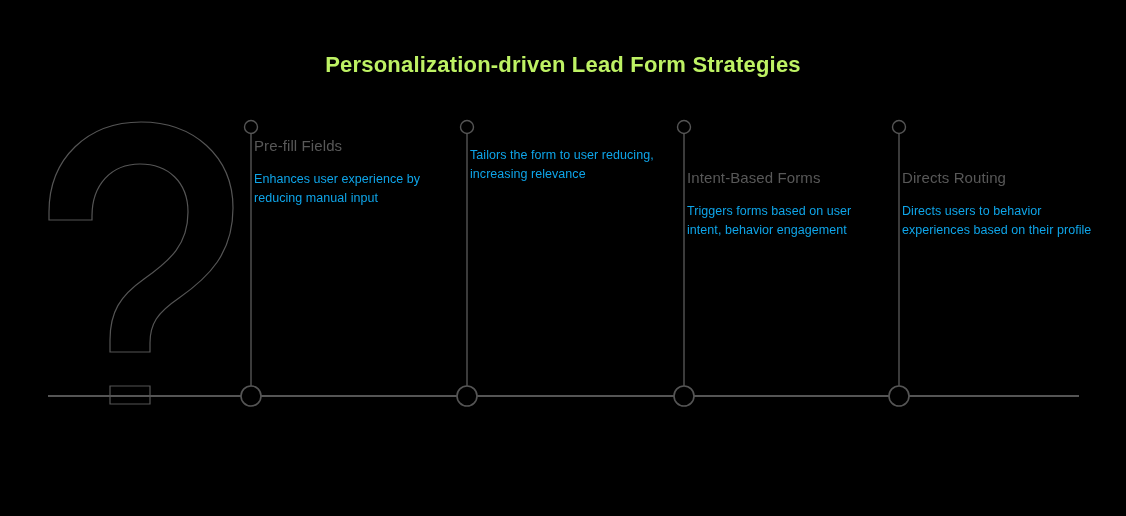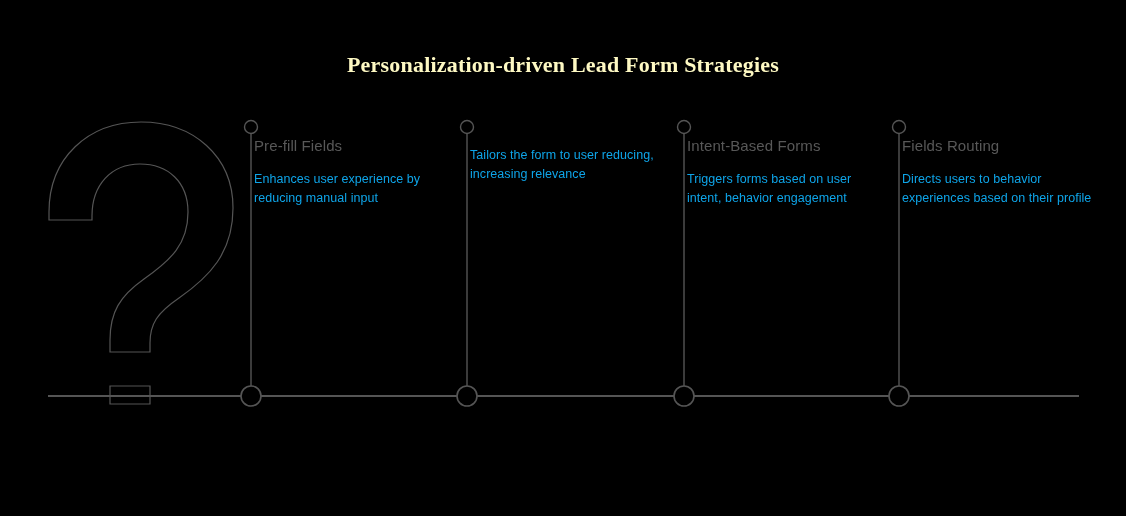--- a/index.html
+++ b/index.html
@@ -23,23 +23,22 @@
   
   #chart-title {
     position: absolute;
     left: 0;
     top: 52px;
     width: 1126px;
     text-align: center;
     font-size: 22px;
     font-weight: bold;
     letter-spacing: 0.2px;
-    color: #fef9c3;
+    color: #bef264;
     white-space: nowrap;
-    font-family: Liberation Serif, serif;
   }
 
   
   #question-mark {
     position: absolute;
     left: 40px;
     top: 112px;
     width: 210px;
     height: 295px;
     pointer-events: none;
@@ -84,20 +83,21 @@
     margin-top: 12px;
     font-size: 12.5px;
     font-weight: normal;
     color: #0ea5e9;
     line-height: 18.5px;
     letter-spacing: 0.05px;
   }
   .item-3 .item-text,
   .item-4 .item-text {
     width: 190px;
+    margin-top: 32px;
   }
 </style>
 </head>
 <body>
 
 <div id="infographic">
 
   <div id="chart-title">Personalization-driven Lead Form Strategies</div>
 
   <svg id="question-mark" viewBox="0 0 210 295" width="210" height="295" xmlns="http://www.w3.org/2000/svg">
@@ -156,18 +156,18 @@
     </div>
   </div>
 
   <div class="timeline-item item-4" style="left:885px;">
     <svg class="item-stem" viewBox="0 0 28 290" width="28" height="290" xmlns="http://www.w3.org/2000/svg">
       <circle cx="14" cy="9" r="6.5" fill="#000000" stroke="#555555" stroke-width="1.4"></circle>
       <line x1="14" y1="15.5" x2="14" y2="268" stroke="#555555" stroke-width="1.4"></line>
       <circle cx="14" cy="278" r="10" fill="#000000" stroke="#555555" stroke-width="1.6"></circle>
     </svg>
     <div class="item-text">
-      <div class="item-title">Fields Routing</div>
+      <div class="item-title">Directs Routing</div>
       <div class="item-desc">Directs users to behavior experiences based on their profile</div>
     </div>
   </div>
 
 </div>
 
 </body></html>

